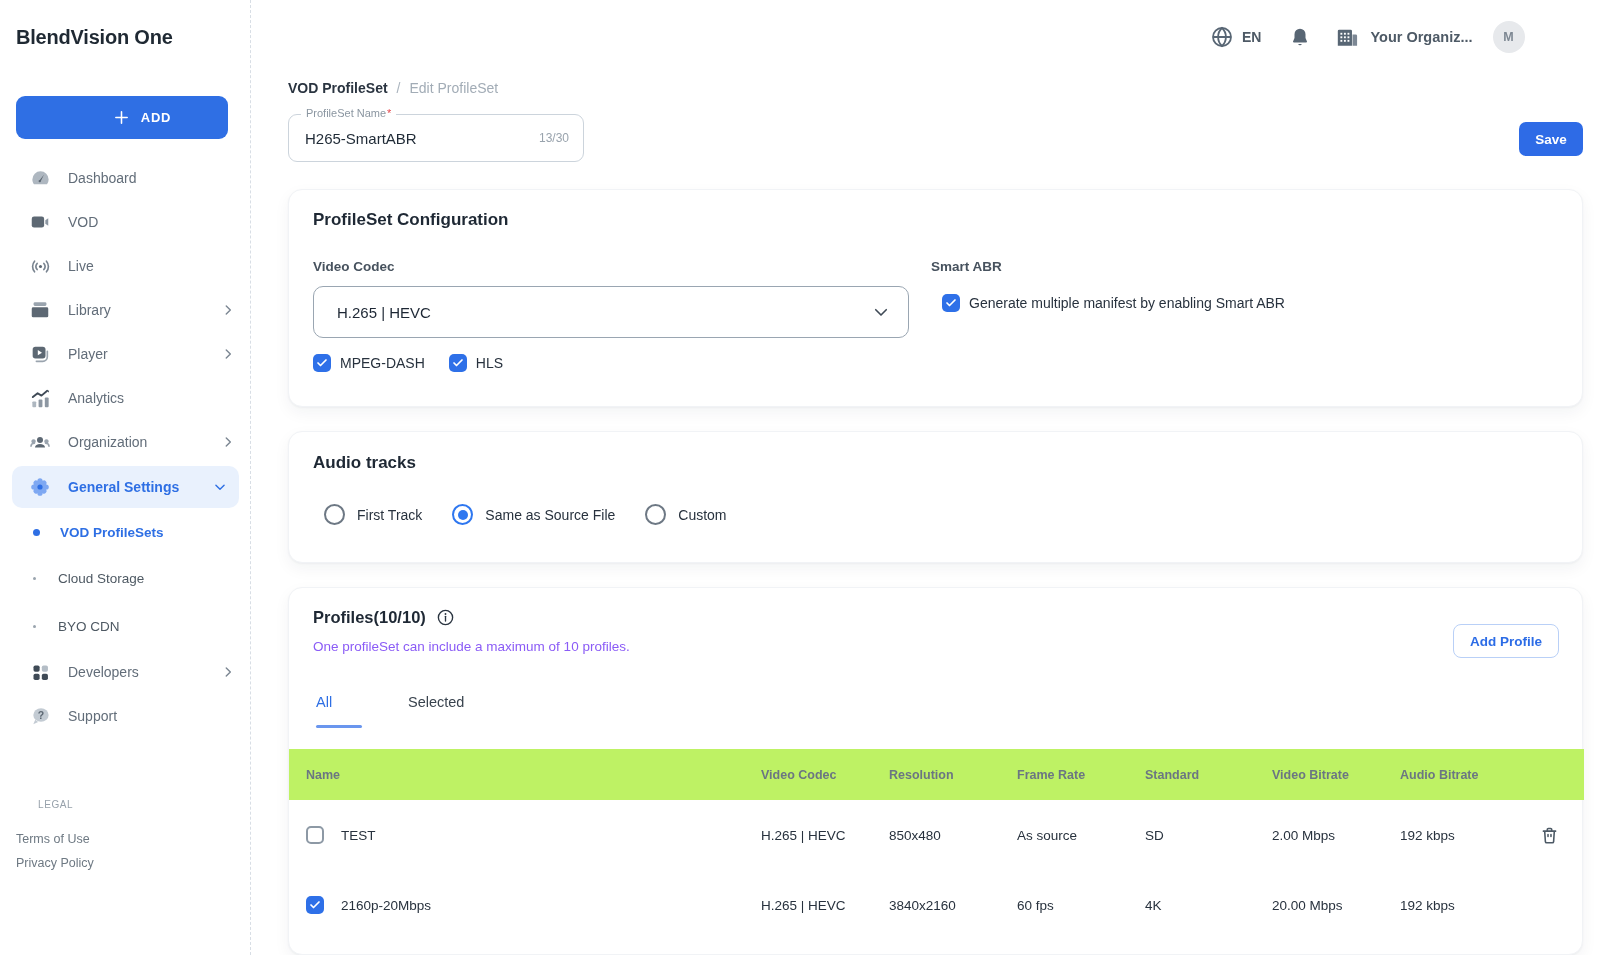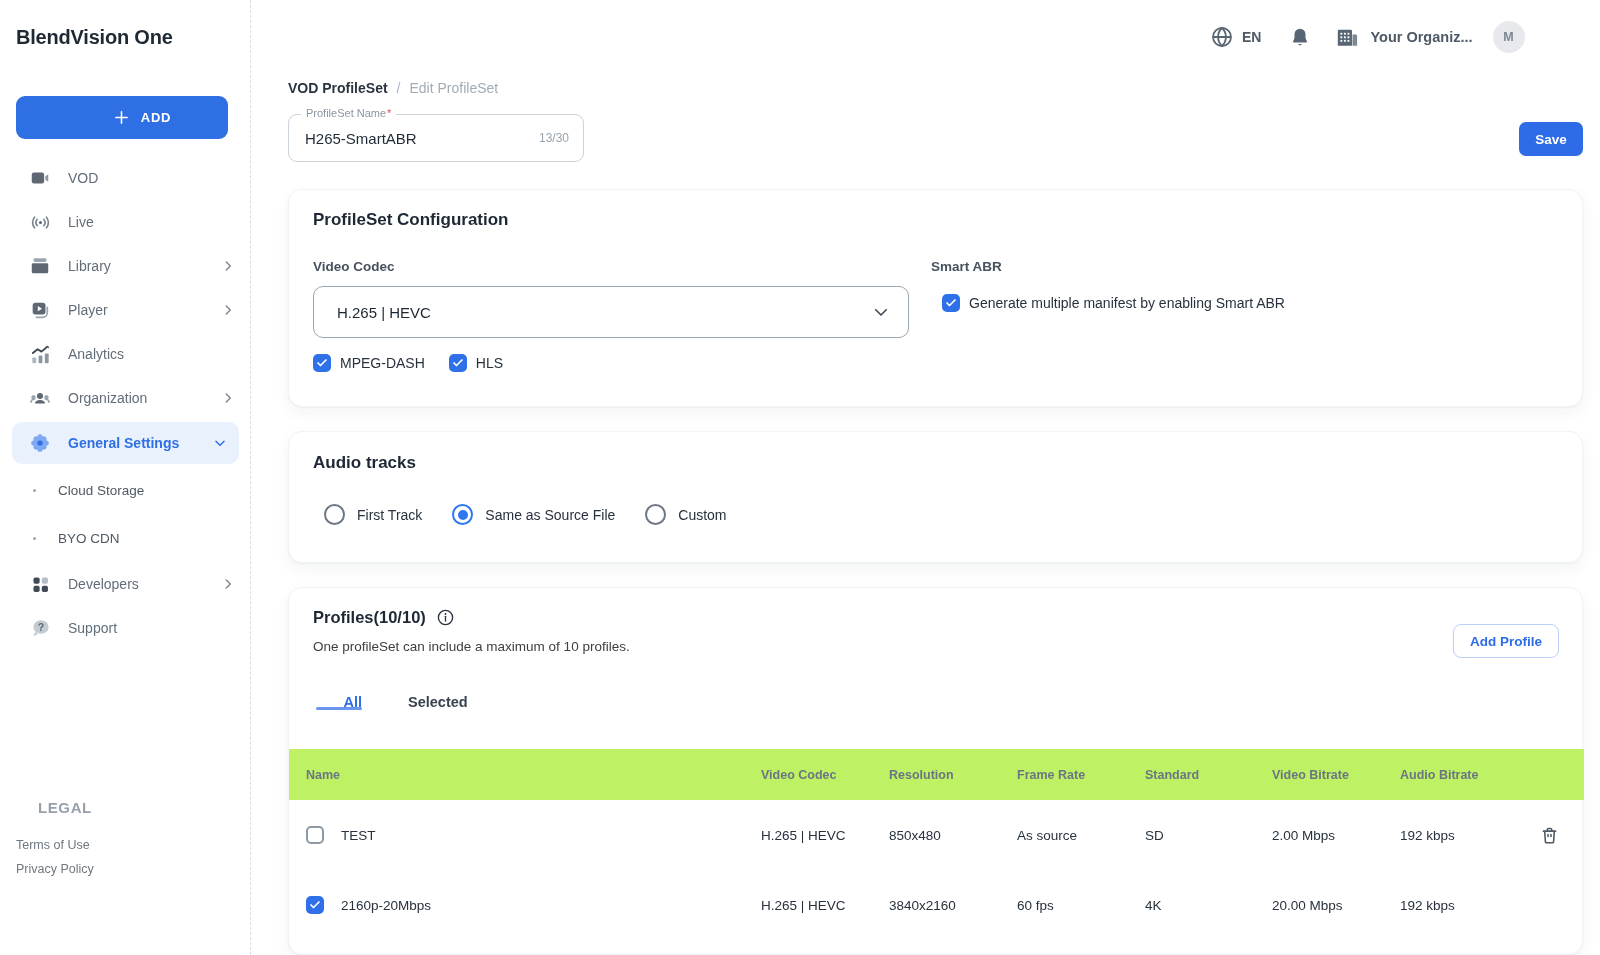--- a/index.html
+++ b/index.html
@@ -21,21 +21,21 @@
   .nav-item .chev { width:14px; height:14px; color:#7b8692; }
   .nav-item.active { margin:2px 12px; height:42px; padding:0 12px 0 16px; border-radius:10px; background:#e9f1fd; }
   .nav-item.active .nlabel { color:#2e6fe4; font-weight:700; }
   .nav-item.active .chev { color:#2e6fe4; }
   .sub-item { height:44px; display:flex; align-items:center; padding-left:33px; font-size:13.5px; color:#4e5963; cursor:pointer; }
   .sub-item .bullet { width:7px; height:7px; border-radius:50%; background:#2e6fe4; margin-right:20px; }
   .sub-item .dot { width:3px; height:3px; border-radius:50%; background:#9aa4ae; margin-right:22px; }
   .sub-item.active { color:#2e6fe4; font-weight:700; }
   .sub-item.pad { height:48px; }
   .legal { position:absolute; left:16px; top:799px; width:212px; }
-  .legal-h { font-size:15px; font-weight:700; letter-spacing:0.6px; color:#97a1ab;padding-left:22px; }
+  .legal-h { font-size:10px; font-weight:400; letter-spacing:0.6px; color:#97a1ab;padding-left:22px; }
   .legal-link { display:block; margin-top:22px; font-size:12.5px; color:#6e7983; cursor:pointer; }
   .legal-link + .legal-link { margin-top:10px; }
   .copyright { margin-top:32px; font-size:11.5px; line-height:1.55; color:#9aa4ae; }
 
   
   .tophdr { position:absolute; left:1210px; top:18px; height:38px; display:flex; align-items:center; }
   .hicon { color:#586674; display:flex; align-items:center; cursor:pointer; }
   .lang { font-size:14px; font-weight:700; color:#4e5a66; margin:0 0 0 8px; }
   .org-name { font-size:14.5px; font-weight:700; color:#4e5a66; margin-left:10px; max-width:110px; white-space:nowrap; overflow:hidden; }
   .avatar { width:32px; height:32px; border-radius:50%; background:#e7e9ec; color:#7e8893; font-size:12.5px; font-weight:700; display:flex; align-items:center; justify-content:center; margin-left:20px; cursor:pointer; }
@@ -74,24 +74,24 @@
   .radio-group { display:flex; align-items:center; gap:12px; cursor:pointer; }
   .radio { width:21px; height:21px; border-radius:50%; border:2.5px solid #6d7884; background:#fff; }
   .radio.sel { border-color:#2e77f0; display:flex; align-items:center; justify-content:center; }
   .radio.sel::after { content:""; width:10px; height:10px; border-radius:50%; background:#2e77f0; }
   .radio-label { font-size:14px; color:#28323e; }
 
   
   #card-profiles { top:587px; height:368px; }
   .profiles-title-row { position:absolute; left:24px; top:20px; display:flex; align-items:center; gap:10px; }
   .profiles-title { font-size:16.5px; font-weight:700; color:#1e2834; }
-  .profiles-sub { position:absolute; left:24px; top:51px; font-size:13.5px; color:#404040; }
+  .profiles-sub { position:absolute; left:24px; top:51px; font-size:13.5px; color:#8b5cf6; }
   .add-profile-btn { position:absolute; right:23px; top:36px; width:106px; height:34px; border:1px solid #b9d0f7; border-radius:8px; background:#fff; color:#2c6ce6; font-size:13.5px; font-weight:700; display:flex; align-items:center; justify-content:center; cursor:pointer; }
   .tabs { position:absolute; left:27px; top:106px; display:flex; gap:46px; }
-  .tab { position:relative; min-width:46px; text-align:right; font-size:14.5px; font-weight:700; color:#39434e; cursor:pointer; }
+  .tab { position:relative; min-width:46px; text-align:left; font-size:14.5px; font-weight:400; color:#39434e; padding-bottom:18px; cursor:pointer; }
   .tab.active { color:#2e6fe4; }
   .tab.active::after { content:""; position:absolute; left:0; right:0; bottom:0; height:3px; border-radius:2px; background:#6a96ee; }
   .ptable { position:absolute; left:0; top:161px; width:1295px; }
   .trow { display:grid; grid-template-columns:472px 128px 128px 128px 127px 128px 120px 1fr; align-items:center; }
   .thead { height:51px; background:#bef264; font-size:12.5px; font-weight:600; color:#6b7682; }
   .tbody-row { height:70px; font-size:13.5px; color:#28323e; }
   .cell-name { padding-left:17px; display:flex; align-items:center; gap:17px; }
   .row-del { display:flex; justify-content:flex-end; padding-right:24px; color:#4d5a66; cursor:pointer; }
   svg { display:block; }
 </style>
@@ -106,20 +106,29 @@
       <svg width="17" height="17" viewBox="0 0 24 24" fill="none" stroke="#fff" stroke-width="2.2" stroke-linecap="round">
           <path d="M12 4v16M4 12h16"></path>
         </svg>
     </span>
     <span>ADD</span>
   </button>
 
   <nav class="nav">
     <div class="nav-item">
       <span class="nicon">
+          <svg width="23" height="23" viewBox="0 0 24 24">
+            <path d="M12 4.5a8.5 8.5 0 0 0-8.5 8.5c0 1.9.6 3.6 1.7 5h13.6a8.46 8.46 0 0 0 1.7-5A8.5 8.5 0 0 0 12 4.5z" fill="#aeb7c0"></path>
+            <path d="M11.2 13.6 15.6 8l-3.2 6.6a1.2 1.2 0 1 1-1.2-1z" fill="#5d6873"></path>
+          </svg>
+        </span>
+      <span class="nlabel">Dashboard</span>
+    </div>
+    <div class="nav-item">
+      <span class="nicon">
           <svg width="22" height="22" viewBox="0 0 24 24">
             <rect x="3" y="6" width="13.5" height="12" rx="2.5" fill="#5d6873"></rect>
             <path d="M17.8 10l3.2-2.2v8.4L17.8 14z" fill="#8d97a2"></path>
           </svg>
         </span>
       <span class="nlabel">VOD</span>
     </div>
     <div class="nav-item">
       <span class="nicon">
           <svg width="23" height="23" viewBox="0 0 24 24" fill="none" stroke="#78838f" stroke-width="1.7" stroke-linecap="round">
@@ -193,20 +202,24 @@
             <path d="M12 3.2a2.6 2.6 0 0 1 2.6 2.6 2.6 2.6 0 0 1 3.6 3.6 2.6 2.6 0 0 1 0 5.2 2.6 2.6 0 0 1-3.6 3.6 2.6 2.6 0 0 1-5.2 0 2.6 2.6 0 0 1-3.6-3.6 2.6 2.6 0 0 1 0-5.2 2.6 2.6 0 0 1 3.6-3.6A2.6 2.6 0 0 1 12 3.2z" fill="#7ea8f2"></path>
             <circle cx="12" cy="12" r="2.6" fill="#2e6fe4"></circle>
           </svg>
         </span>
       <span class="nlabel">General Settings</span>
       <span class="chev">
           <svg width="14" height="14" viewBox="0 0 24 24" fill="none" stroke="currentColor" stroke-width="2.4" stroke-linecap="round" stroke-linejoin="round">
             <polyline points="5 9 12 16 19 9"></polyline>
           </svg>
         </span>
+    </div>
+    <div class="sub-item active">
+      <span class="bullet"></span>
+      <span>VOD ProfileSets</span>
     </div>
     <div class="sub-item pad">
       <span class="dot"></span>
       <span>Cloud Storage</span>
     </div>
     <div class="sub-item pad">
       <span class="dot"></span>
       <span>BYO CDN</span>
     </div>
     <div class="nav-item">

